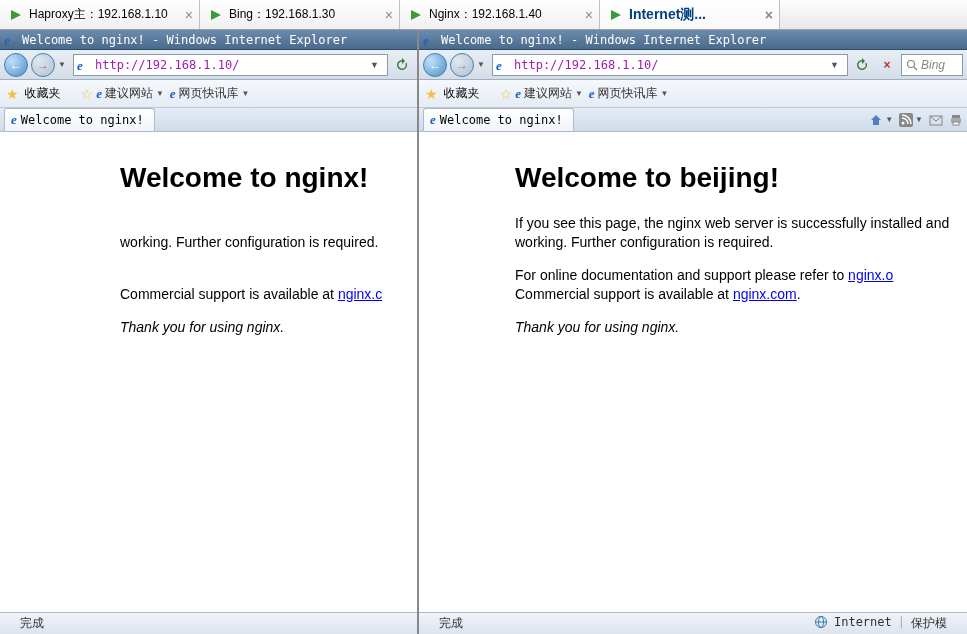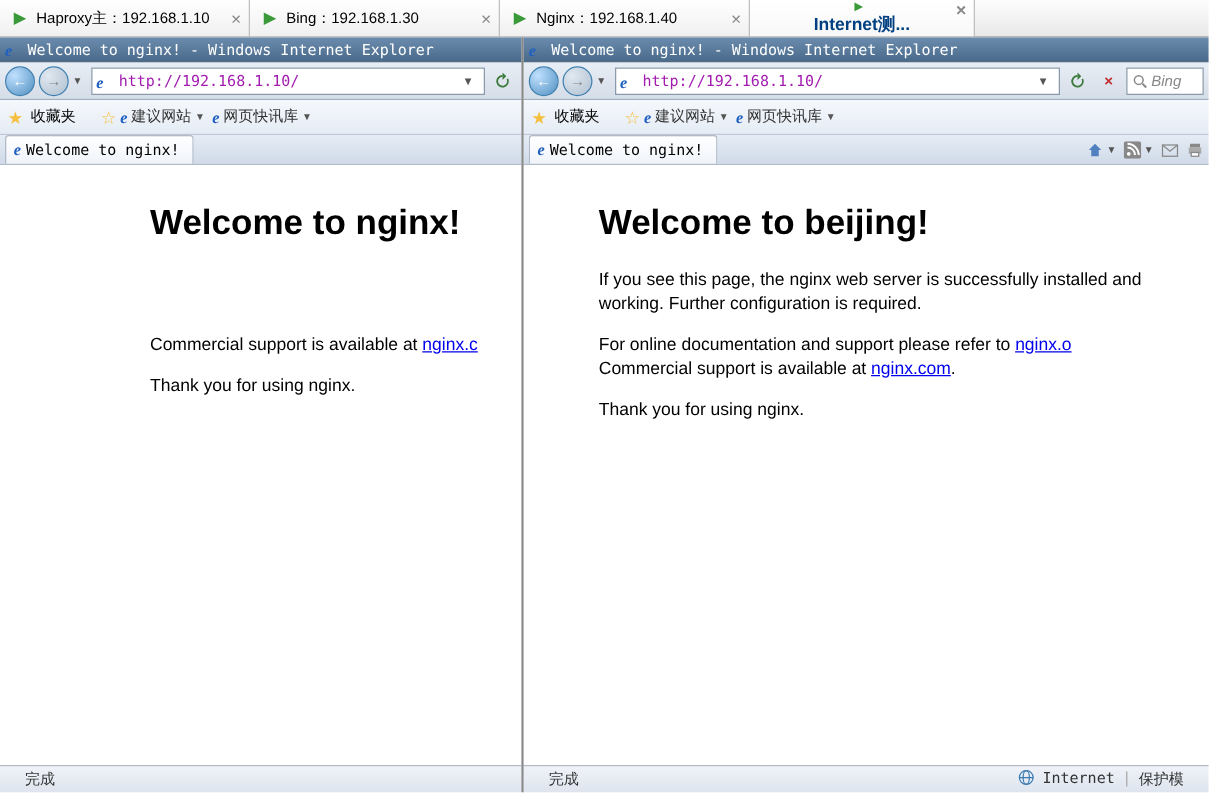--- a/index.html
+++ b/index.html
@@ -1,20 +1,20 @@
 <!DOCTYPE html>
 <html><head>
 <meta charset="utf-8">
 <style>
 * { margin: 0; padding: 0; box-sizing: border-box; }
 body { font-family: "Microsoft YaHei", Arial, sans-serif; font-size: 12px; background: #fff; width: 967px; height: 634px; overflow: hidden; }
 
 .top-tabs { display: flex; height: 30px; background: linear-gradient(#fdfdfd, #e8e8e8); border-bottom: 1px solid #a0a0a0; }
 .tab { display: flex; align-items: center; padding: 0 8px; border-right: 1px solid #c0c0c0; position: relative; min-width: 200px; background: linear-gradient(#fff, #f0f0f0); }
-.tab.active { background: linear-gradient(#fff, #f8f8f8); font-weight: bold; color: #004080; font-size: 14px; min-width: 180px; flex-direction: column; }
+.tab.active { background: linear-gradient(#fff, #f8f8f8); font-weight: bold; color: #004080; font-size: 14px; min-width: 180px; }
 .tab-icon { width: 16px; height: 16px; margin-right: 5px; }
 .tab-close { position: absolute; right: 6px; color: #888; font-size: 14px; cursor: pointer; }
 .green-arrow { display: inline-block; }
 
 .panes { display: flex; height: calc(100% - 30px); }
 .pane { flex: 0 0 auto; width: 419px; border-right: 2px solid #888; display: flex; flex-direction: column; }
 .pane.right { width: 548px; border-right: none; }
 
 .titlebar { height: 20px; background: linear-gradient(#6b8cae, #4a6a8a); color: #fff; font-family: "SimSun", monospace; font-size: 12px; display: flex; align-items: center; padding-left: 4px; border-bottom: 1px solid #2a4a6a; }
 .titlebar-icon { width: 14px; height: 14px; margin-right: 4px; }
@@ -34,26 +34,26 @@
 .fav-star { color: #f5c040; font-size: 14px; }
 .fav-link { display: flex; align-items: center; gap: 3px; color: #333; cursor: pointer; }
 .fav-drop { font-size: 8px; color: #555; }
 
 .tabbar2 { height: 24px; background: linear-gradient(#e5ecf5, #d0dae8); display: flex; align-items: center; padding: 0 4px; border-bottom: 1px solid #b0bac8; }
 .subtab { display: flex; align-items: center; gap: 4px; background: linear-gradient(#fff, #f0f4fa); border: 1px solid #b0bac8; border-bottom: none; padding: 3px 10px 3px 6px; font-family: "SimSun", monospace; font-size: 12px; border-radius: 3px 3px 0 0; cursor: pointer; }
 .tab-tools { margin-left: auto; display: flex; gap: 6px; align-items: center; }
 .tt-btn { display: flex; align-items: center; gap: 2px; cursor: pointer; }
 
 .content { flex: 1; background: #fff; padding: 30px 0 0 120px; font-family: Arial, sans-serif; overflow: hidden; white-space: nowrap; }
-.pane.right .content { padding-left: 60px; }
+.pane.right .content { padding-left: 96px; }
 .content h1 { font-size: 28px; font-weight: bold; margin-bottom: 20px; }
 .content p { font-size: 14px; line-height: 1.35; margin-bottom: 14px; white-space: normal; }
 .content .para1 { white-space: nowrap; overflow: hidden; }
 .content a { color: #0000ee; text-decoration: underline; }
-.content .thanks { }
+.content .thanks { font-style: italic; }
 
 .statusbar { height: 22px; background: linear-gradient(#f0f3f8, #dde4ee); border-top: 1px solid #b0bac8; display: flex; align-items: center; padding: 0 20px; font-family: "SimSun", monospace; font-size: 12px; color: #333; }
 .status-right { margin-left: auto; display: flex; gap: 6px; align-items: flex-start; }
 .sep { color: #aaa; }
 .ie-e { font-family: Georgia, serif; font-style: italic; font-weight: bold; color: #2060c0; font-size: 13px; }
 </style>
 </head>
 <body>
 
 <div class="top-tabs">
@@ -126,21 +126,21 @@
         </span>
     </div>
     <div class="tabbar2">
       <div class="subtab">
         <span class="ie-e">e</span>
         <span>Welcome to nginx!</span>
       </div>
     </div>
     <div class="content">
       <h1>Welcome to nginx!</h1>
-      <p class="para1"><br></p>
+      <p class="para1"><br><span>working. Further configuration is required.</span></p>
       <p class="para1"><br><span>Commercial support is available at </span><a href="#">nginx.c</a></p>
       <p class="thanks">Thank you for using nginx.</p>
     </div>
     <div class="statusbar">
       <span>完成</span>
     </div>
   </div>
 
   <div class="pane right">
     <div class="titlebar">

